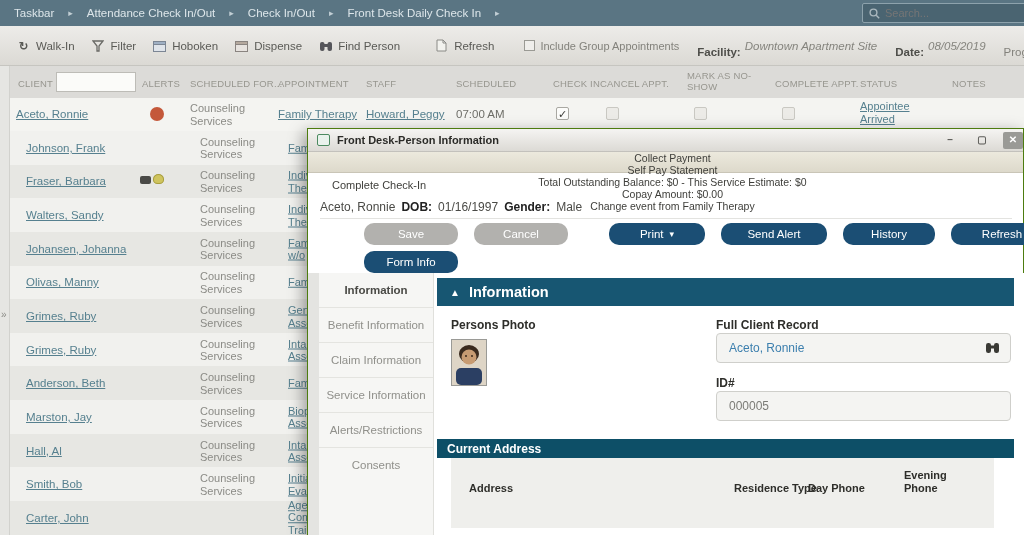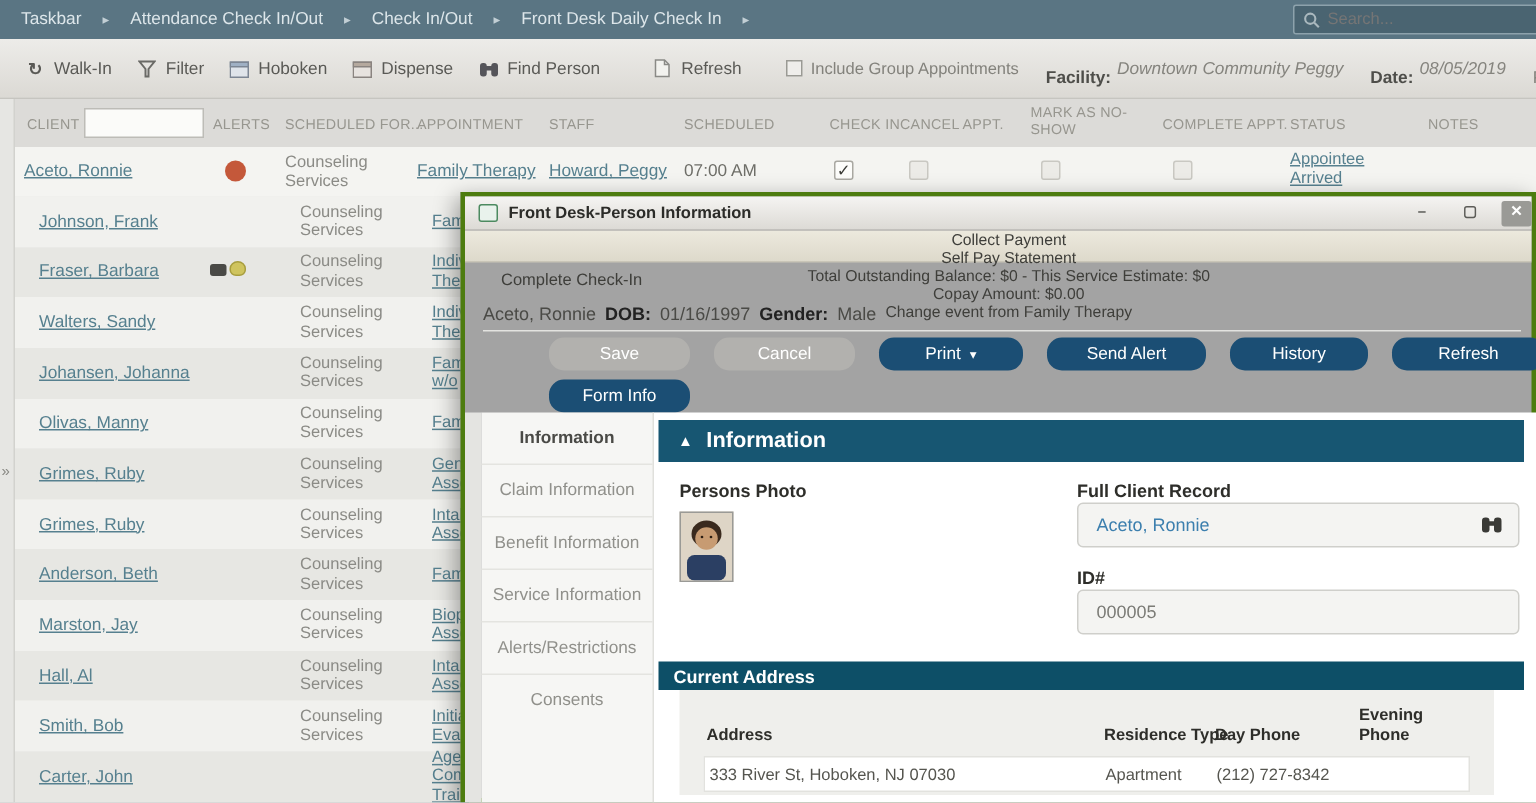--- a/index.html
+++ b/index.html
@@ -49,22 +49,22 @@
   .bgrow:nth-child(even) { background:#e7e7e3; }
   .bgrow .client { position:absolute; left:16px; top:50%; transform:translateY(-50%); }
   .bgrow .service { position:absolute; left:190px; top:50%; transform:translateY(-50%); }
   .bgrow .appt { position:absolute; left:278px; top:50%; transform:translateY(-50%);
                  white-space:pre-line; line-height:12.5px; font-size:11px; }
   .fraser-icons { position:absolute; left:130px; top:9px; display:flex; gap:2px; }
   .mini-ico-dark { width:11px; height:8px; background:#4a4a46; border-radius:2px; margin-top:2px; }
   .mini-ico-yellow { width:11px; height:10px; background:#cfc45e; border-radius:50% 50% 40% 40%; border:1px solid #a89e3e; }
 
   
-  .modal { position:absolute; left:307px; top:128px; width:717px; height:407px; background:#a3a3a3;
-           border:3px solid #4d7c0f; box-shadow:-4px 4px 14px rgba(0,0,0,.35); }
+  .modal { position:absolute; left:307px; top:128px; width:717px; height:407px; background:#ffffff;
+           border:1px solid #4d7c0f; box-shadow:-4px 4px 14px rgba(0,0,0,.35); }
   .m-title { position:absolute; left:0; top:0; width:100%; height:23px;
              background:linear-gradient(#f5f4f2,#dcdad5); border-bottom:1px solid #c3c1bc;
              display:flex; align-items:center; font-size:11px; font-weight:bold; color:#2b2b28; }
   .m-title .ficon { width:13px; height:12px; border:1.5px solid #4c8a60; border-radius:2px; background:#e9f2ec; margin:0 7px 0 9px; }
   .m-controls { position:absolute; right:0; top:3px; display:flex; gap:10px; align-items:center; }
   .wbtn { width:22px; height:17px; font-size:10px; color:#5c5c58; text-align:center; line-height:16px; cursor:pointer; }
   .wbtn.close { background:#9a9a96; color:#fff; border-radius:2px; width:20px; }
   .m-toolbar { position:absolute; left:0; top:23px; width:100%; height:21px;
                background:linear-gradient(#ece9dd,#ddd9cb); border-bottom:1px solid #c9c5b7;
                display:flex; align-items:center; justify-content:space-between; padding:0 10px 0 24px;
@@ -176,21 +176,21 @@
             <path d="M7 1 L7 4 L10 4" fill="none" stroke="#8a8a86"></path>
           </svg>
       </span>
       <span>Refresh</span>
     </span>
     <span class="tbtn grp-chk" style="margin-left:30px;">
       <span class="tcheck"></span>
       <span>Include Group Appointments</span>
     </span>
     <span class="tlabel-b">Facility:</span>
-    <span class="tlabel-i">Downtown Community Peggy</span>
+    <span class="tlabel-i">Downtown Apartment Site</span>
     <span class="tlabel-b">Date:</span>
     <span class="tlabel-i">08/05/2019</span>
     <span class="tlabel-b" style="font-weight:normal;color:#83827c;">Program:</span>
 
   </div>
 
   <div class="left-rail">
     <span class="rail-expander">»</span>
   </div>
 
@@ -336,37 +336,37 @@
     <div class="m-person">
       <span>Aceto, Ronnie</span>
       <b>DOB:</b>
       <span>01/16/1997</span>
       <b>Gender:</b>
       <span>Male</span>
     </div>
     <div class="btnrow">
       <span class="pill gray" style="width:94px;">Save</span>
       <span class="pill gray" style="width:94px;">Cancel</span>
-      <span class="pill navy" style="width:96px;gap:6px;">
+      <span class="pill navy" style="width:96px;gap:6px;margin-left:25px;">
         <span>Print</span>
         <span style="font-size:9px;">▾</span>
       </span>
       <span class="pill navy" style="width:106px;">Send Alert</span>
       <span class="pill navy" style="width:92px;">History</span>
       <span class="pill navy" style="width:102px;">Refresh</span>
     </div>
     <div class="btnrow forminfo">
       <span class="pill navy" style="width:94px;">Form Info</span>
     </div>
 
     <div class="m-gutter"></div>
     <div class="m-nav">
       <div class="nav-item active">Information</div>
+      <div class="nav-item">Benefit Information</div>
       <div class="nav-item">Claim Information</div>
-      <div class="nav-item">Benefit Information</div>
       <div class="nav-item">Service Information</div>
       <div class="nav-item">Alerts/Restrictions</div>
       <div class="nav-item" style="border-bottom:none;">Consents</div>
     </div>
 
     <div class="m-main">
       <div class="sec-head" style="top:5px;">
         <span class="tri">▲</span>
         <span>Information</span>
       </div>
@@ -402,24 +402,18 @@
         <span class="at">Current Address</span>
       </div>
       <div class="addr-table">
         <div class="addr-cols">
           <span class="ac" style="left:18px;top:24px;">Address</span>
           <span class="ac" style="left:283px;top:24px;">Residence Type</span>
           <span class="ac" style="left:357px;top:24px;">Day Phone</span>
           <span class="ac" style="left:453px;top:11px;white-space:pre-line;">Evening
 Phone</span>
         </div>
-        <div class="addr-row">
-          <span class="ac" style="left:3px;top:6px;">333 River St, Hoboken, NJ 07030</span>
-          <span class="ac" style="left:267px;top:6px;">Apartment</span>
-          <span class="ac" style="left:341px;top:6px;">(212) 727-8342</span>
-          <span class="ac" style="left:437px;top:6px;"></span>
-        </div>
       </div>
 
     </div>
   </div>
 
 </div>
 
 </body></html>

